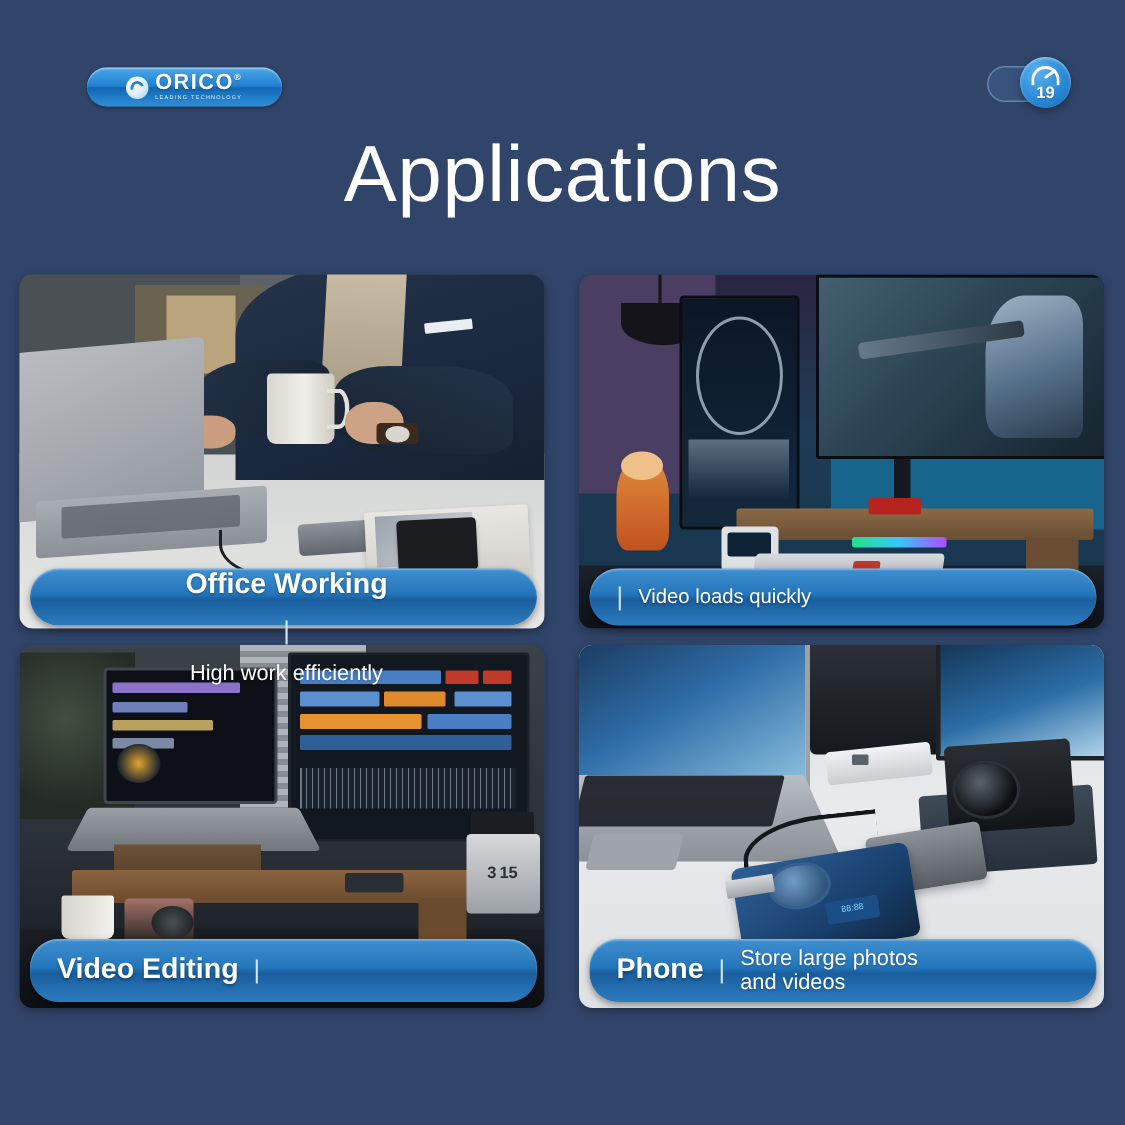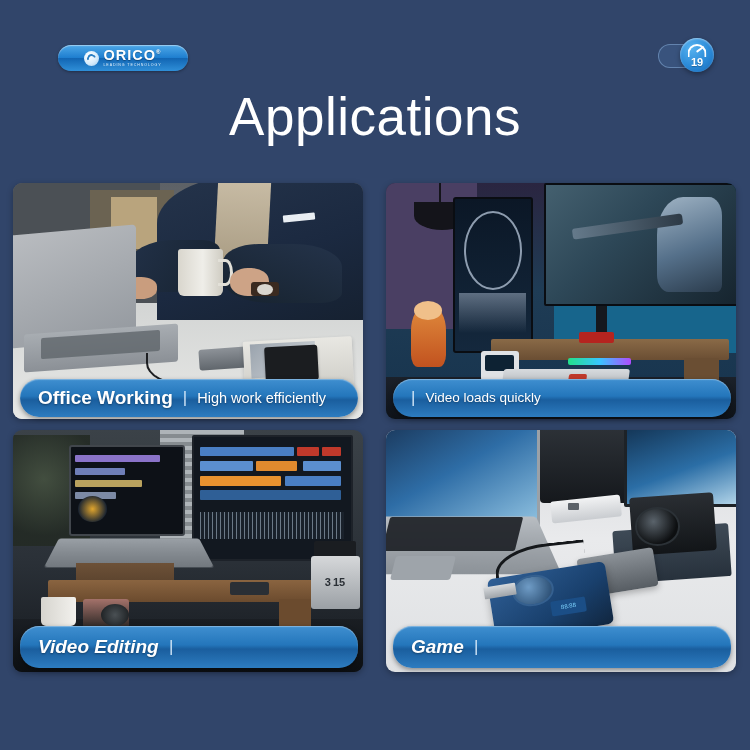--- a/index.html
+++ b/index.html
@@ -88,22 +88,22 @@
   #p4{ left:386px; top:430px; width:350px; height:242px; }
   .scene{ position:absolute; inset:0; }
 
   
   .cap{
     position:absolute; height:38px; border-radius:19px;
     background:linear-gradient(180deg,#3f8fd0 0%,#2476bb 45%,#1a5e9e 55%,#2d7cc0 100%);
     box-shadow:0 2px 5px rgba(0,0,0,.4), inset 0 1px 1px rgba(255,255,255,.35);
     display:flex; align-items:center; padding:0 14px 0 18px; gap:10px; z-index:5;
   }
-  .cap.two{ height:42px;font-style:italic; }
-  #c1{ left:20px;  top:379px; width:338px; }
+  .cap.two{ height:42px; }
+  #c1{ left:20px;  top:379px; width:338px;flex-direction:column; }
   #c2{ left:393px; top:379px; width:338px; }
   #c3{ left:20px;  top:626px; width:338px; }
   #c4{ left:393px; top:626px; width:338px; }
   .cap-title{
     color:#ffffff; font-size:19px; font-weight:bold; white-space:nowrap;
     text-shadow:0 1px 2px rgba(0,0,0,.35);
   }
   .cap-sep{ color:#cfe4f6; font-size:17px; font-weight:300; }
   .cap-sub{
     color:#ffffff; font-size:14.5px; line-height:1.12; white-space:pre-line;
@@ -498,15 +498,17 @@
     <div class="s4-cam-lens"></div>
     <div class="s4-cable"></div>
     <div class="s4-ssd"></div>
     <div class="s4-phone"></div>
     <div class="s4-phone-cam"></div>
     <div class="s4-phone-lcd">88:88</div>
     <div class="s4-usb"></div>
   </div>
 </div>
 <div class="cap two" id="c4">
-  <span class="cap-title">Game</span>
+  <span class="cap-title">Phone</span>
   <span class="cap-sep">|</span>
+  <span class="cap-sub">Store large photos
+and videos</span>
 </div>
 
 </body></html>

